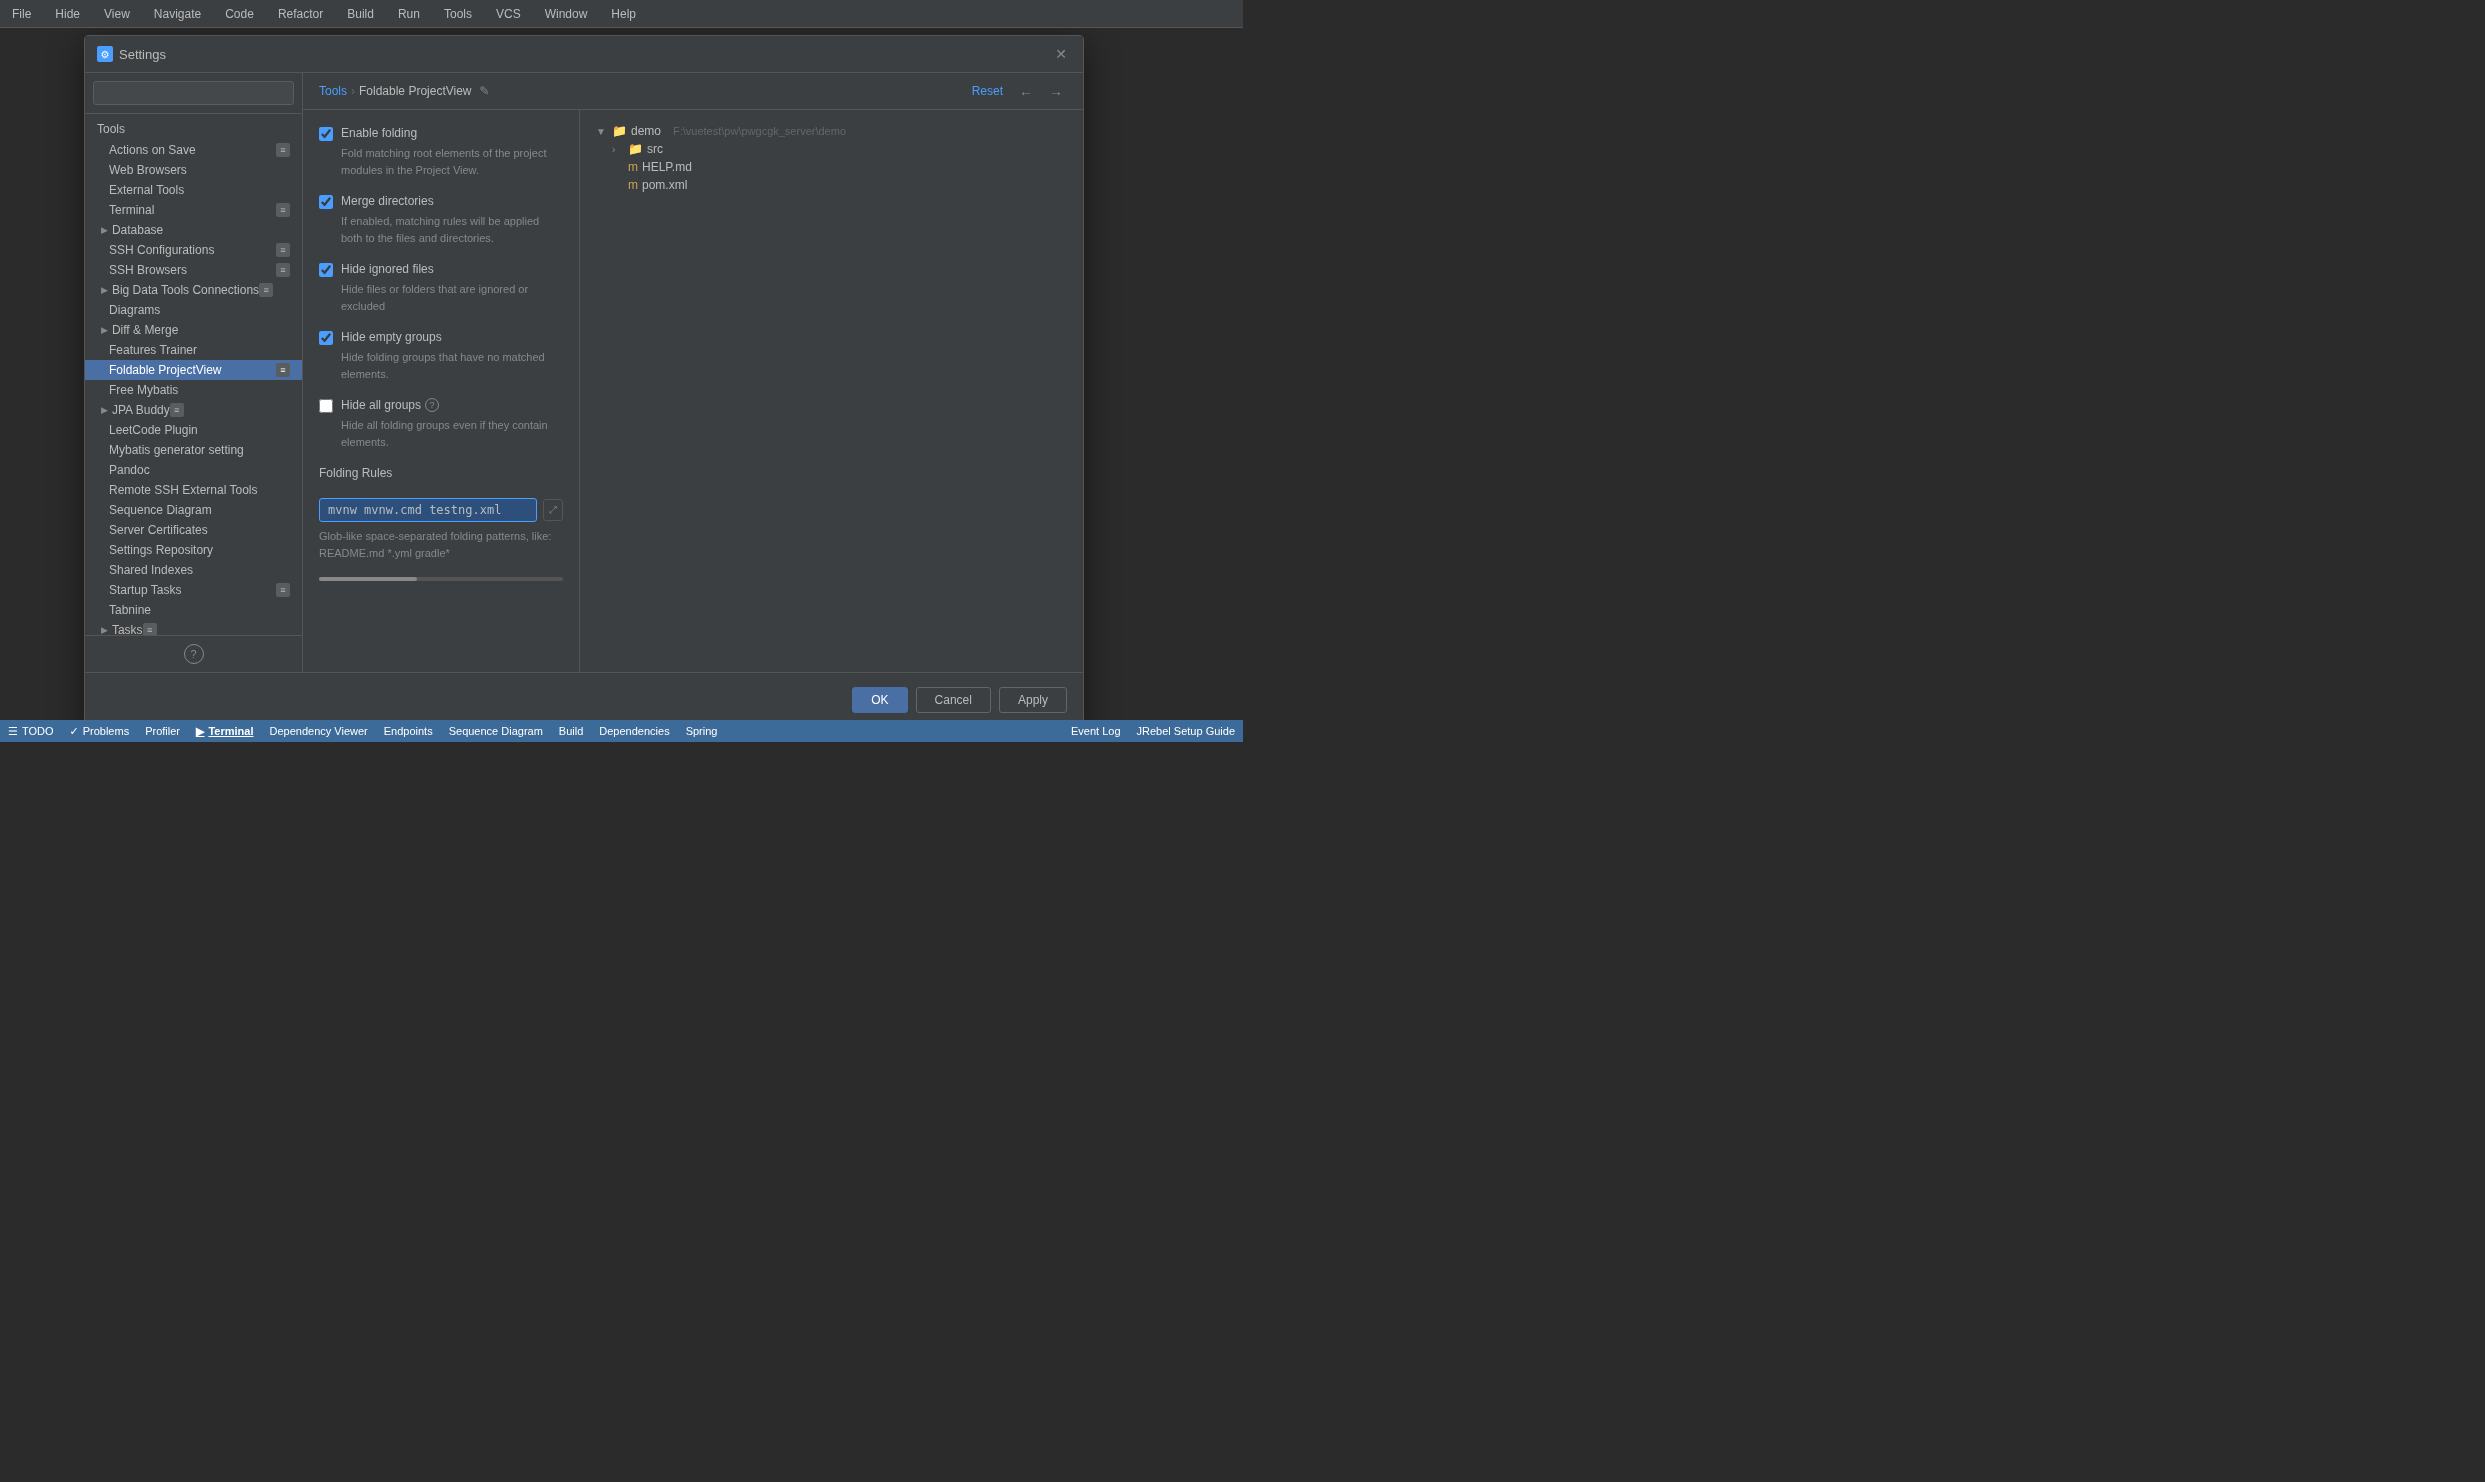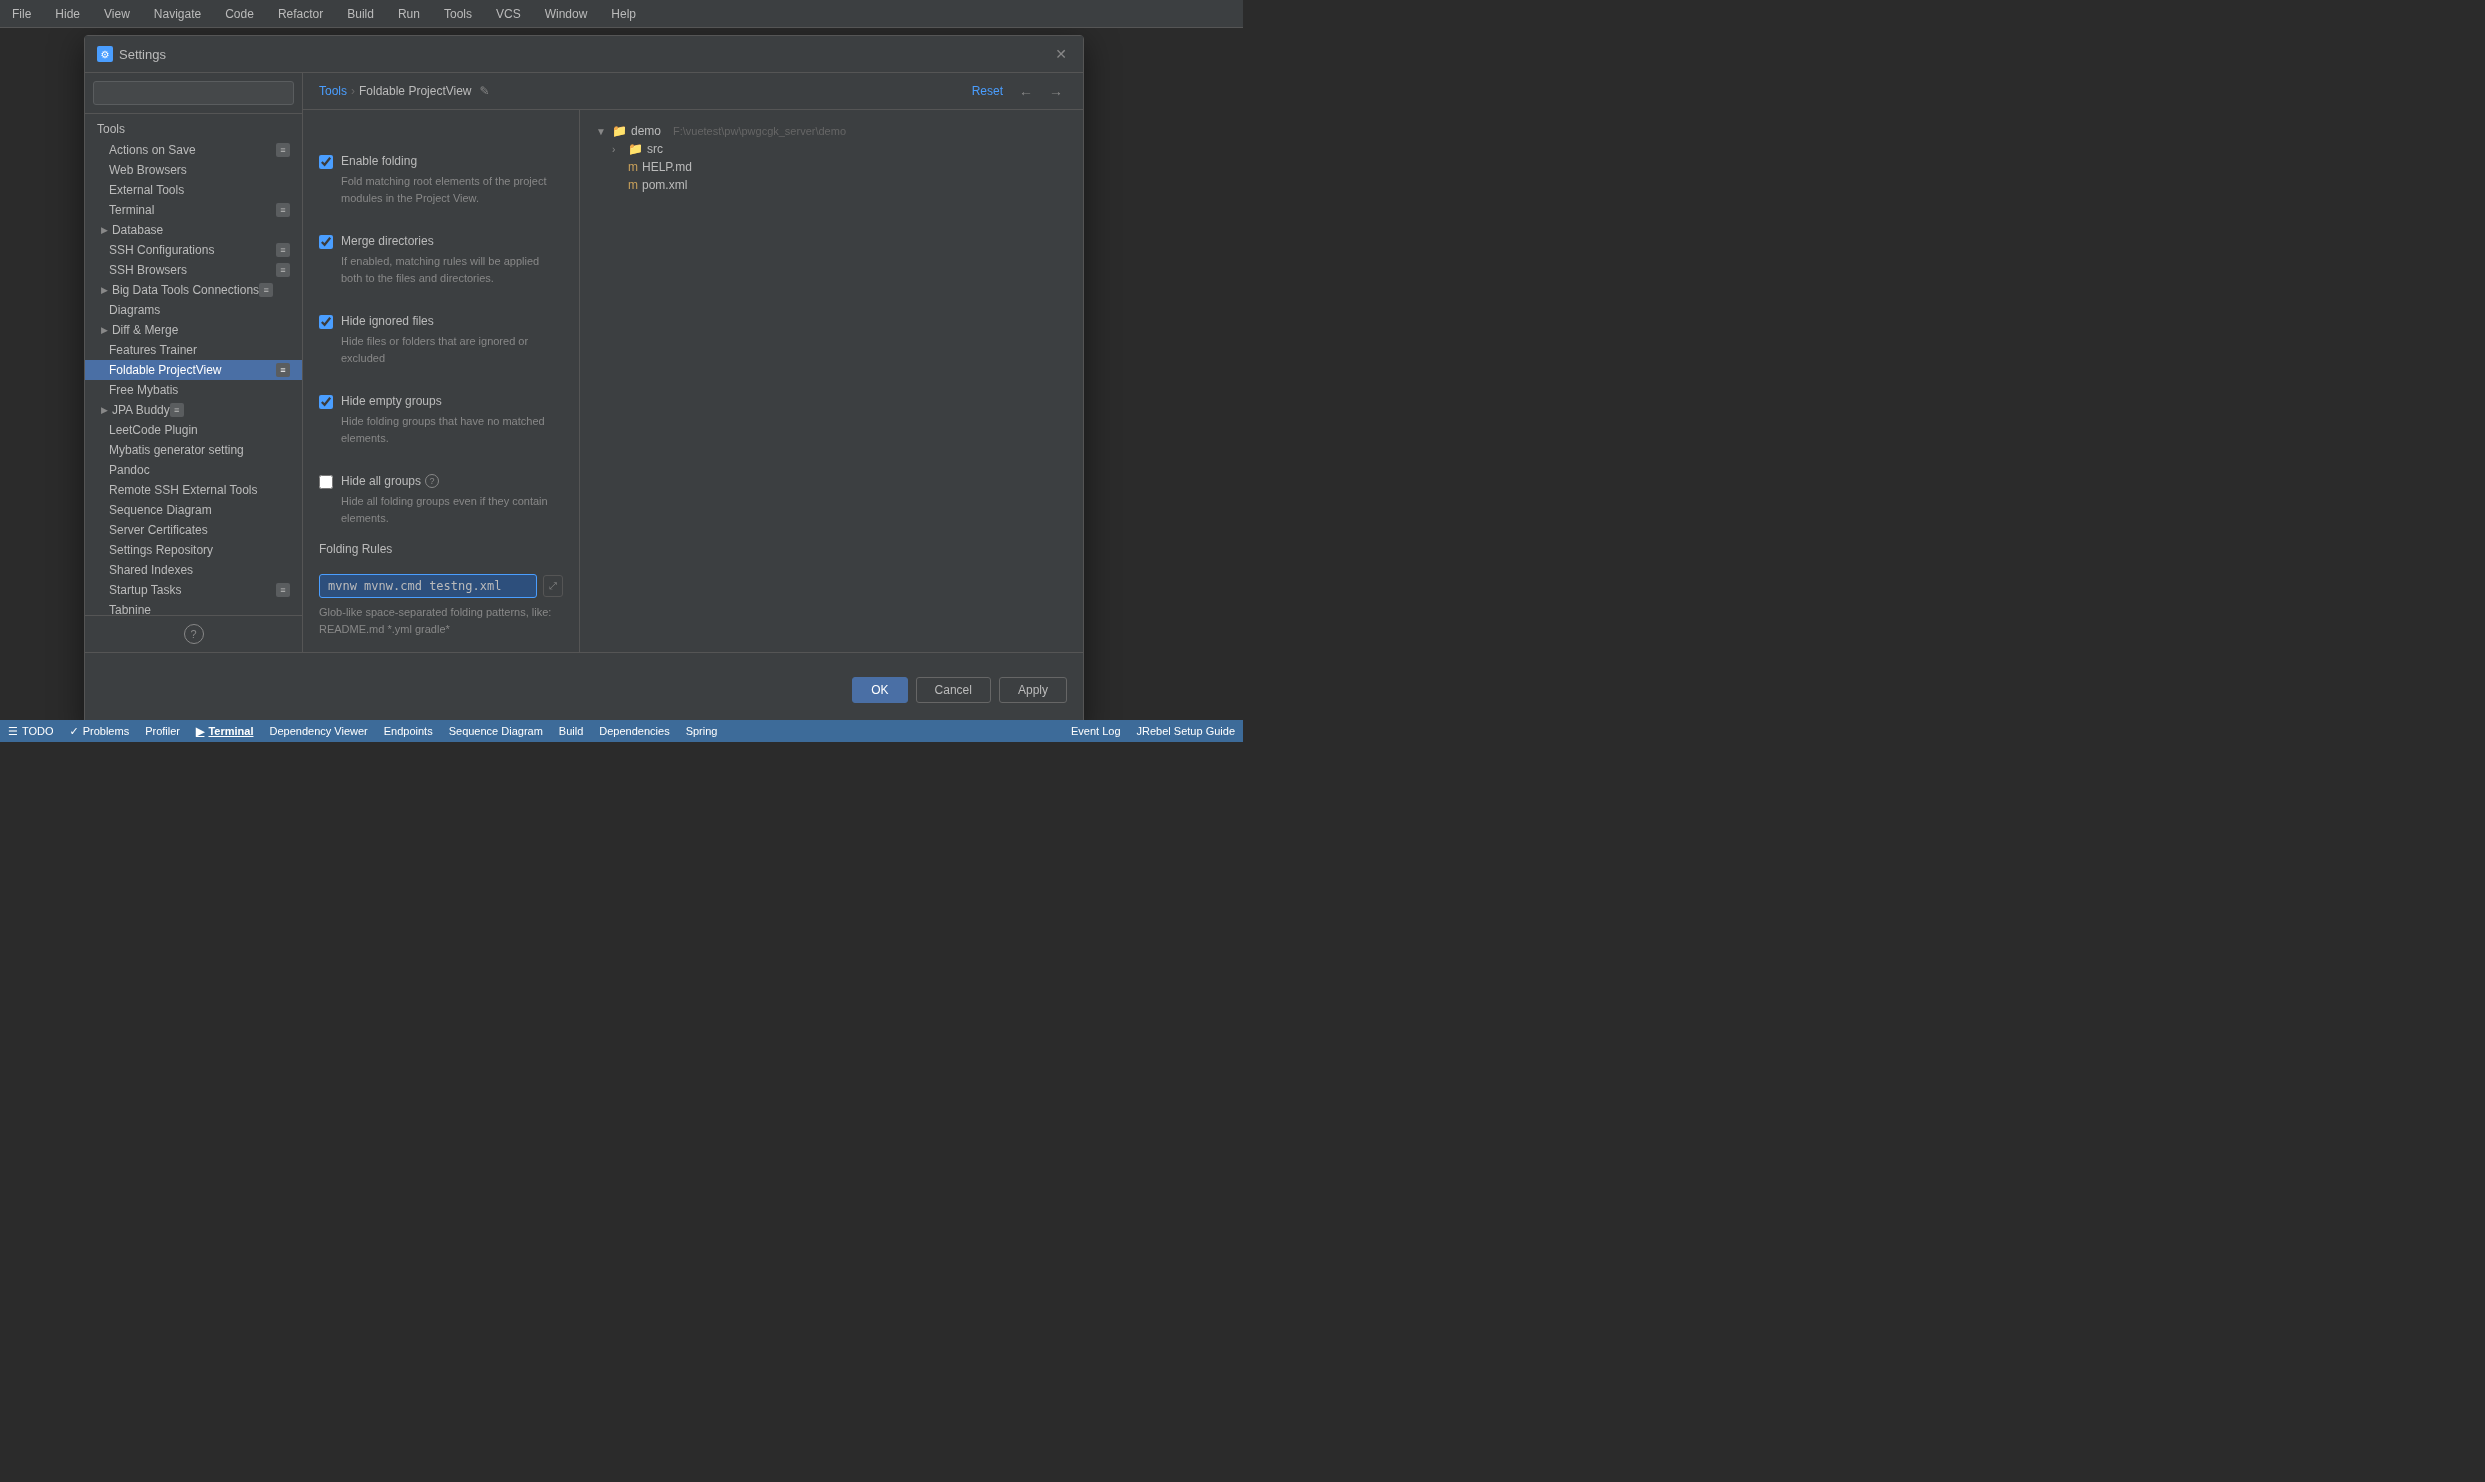--- a/index.html
+++ b/index.html
@@ -259,21 +259,20 @@
     .settings-area::-webkit-scrollbar-thumb { background: #5a5d5f; border-radius: 3px; }
 
     .setting-item {
       margin-bottom: 16px;
     }
     .setting-row {
       display: flex;
       align-items: flex-start;
       gap: 8px;
       margin-bottom: 4px;
-      margin-top: 28px;
     }
     .setting-checkbox {
       margin-top: 1px;
       flex-shrink: 0;
       width: 14px;
       height: 14px;
       accent-color: #4a9eff;
     }
     .setting-label {
       font-size: 12px;
@@ -375,21 +374,21 @@
     .tree-arrow { color: #888; font-size: 10px; width: 12px; }
     .tree-icon { font-size: 12px; }
     .folder-icon { color: #c8a05a; }
     .maven-icon { color: #c8a05a; }
 
     
     .dialog-footer {
       display: flex;
       align-items: flex-end;
       justify-content: flex-end;
-      padding: 24px 16px;
+      padding: 14px 16px;
       border-top: 1px solid #555;
       gap: 8px;
       flex-shrink: 0;
       background: #3c3f41;
     }
     .btn {
       padding: 5px 18px;
       border-radius: 3px;
       font-size: 12px;
       cursor: pointer;

